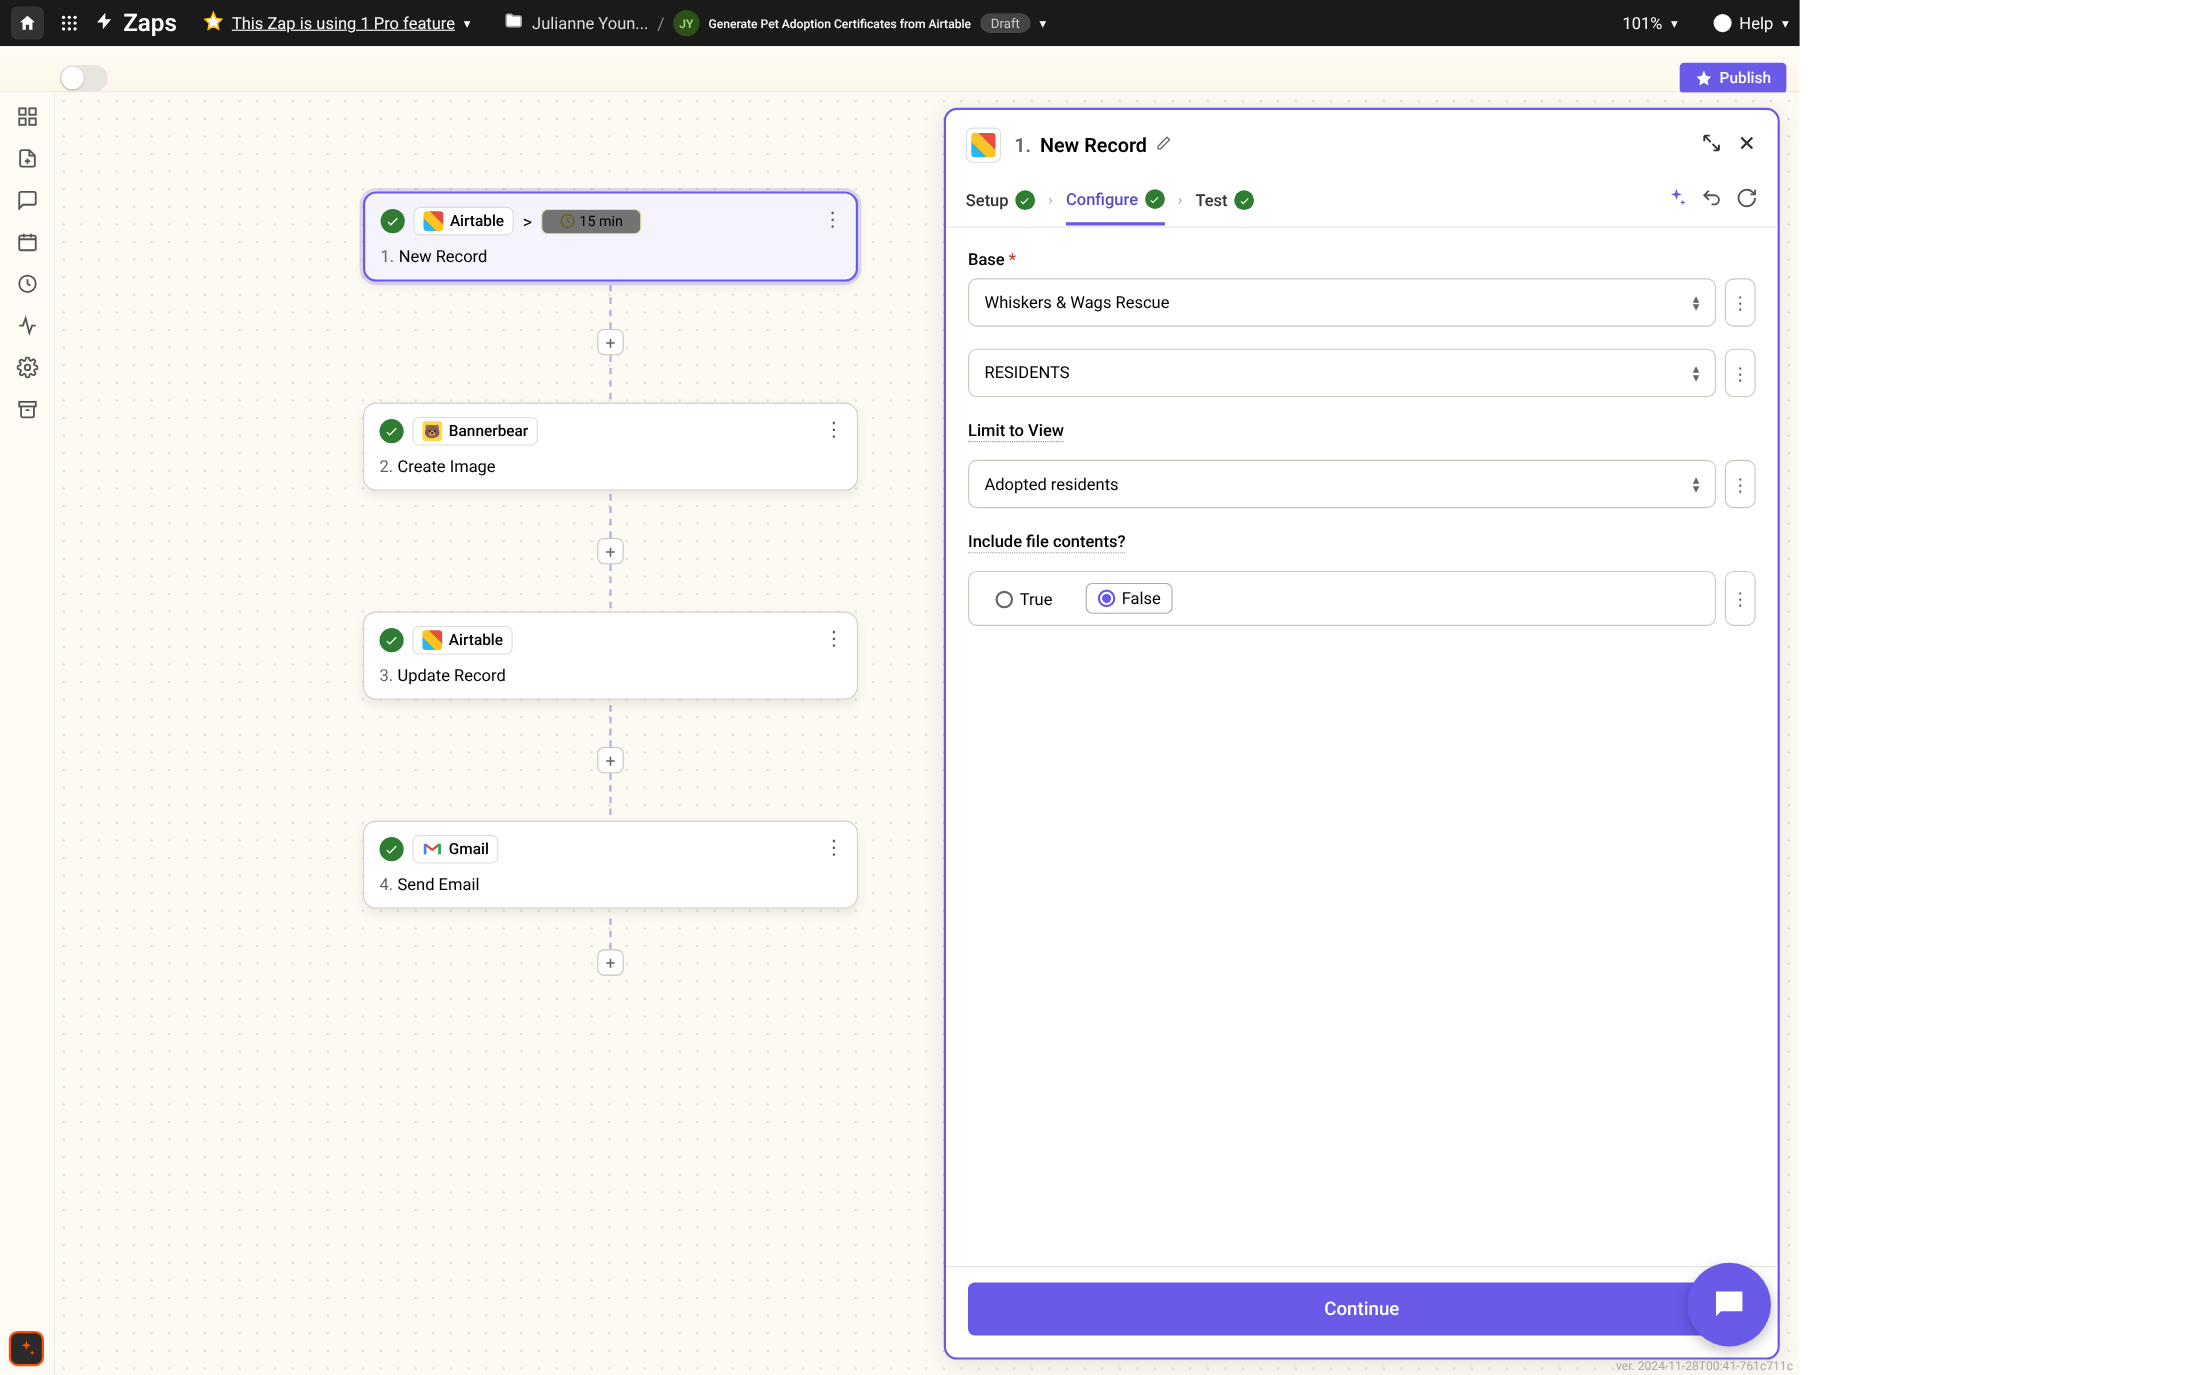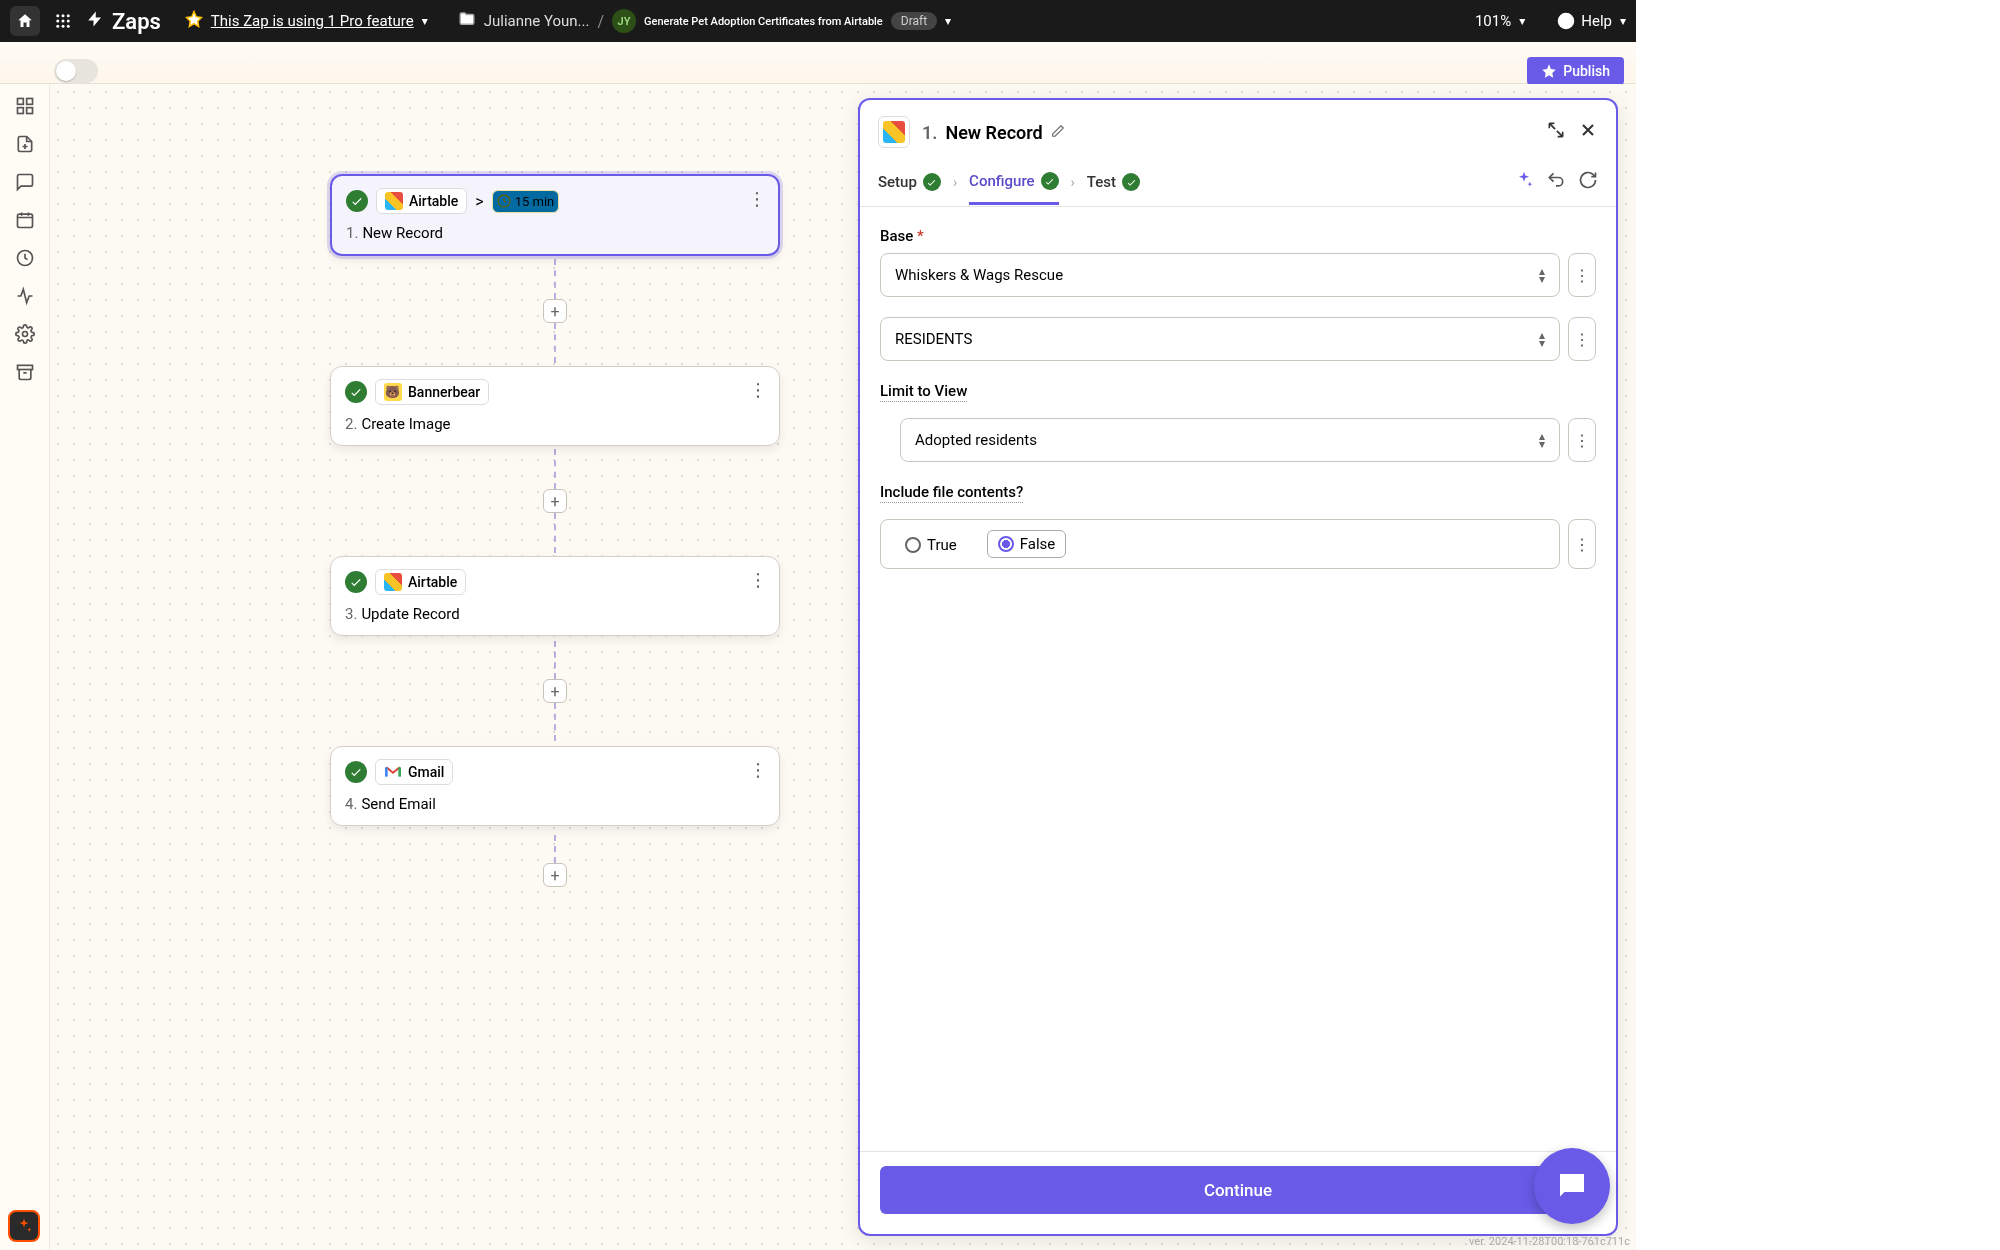--- a/index.html
+++ b/index.html
@@ -35,21 +35,21 @@
     .step-card { width: 450px; background: #fff; border: 1px solid #d4d0c9; border-radius: 12px; padding: 12px 14px; box-shadow: 0 4px 10px rgba(0,0,0,0.08); position: relative; }
     .step-card.selected { border: 2px solid #695be8; background: #f5f3fb; box-shadow: 0 0 0 3px rgba(105,91,232,0.2), 0 4px 10px rgba(0,0,0,0.08); }
     .step-header { display: flex; align-items: center; gap: 8px; }
     .check-ok { width: 22px; height: 22px; background: #2e7d32; border-radius: 50%; display: flex; align-items: center; justify-content: center; }
     .check-ok svg { fill: #fff; width: 14px; height: 14px; }
     .app-chip { display: inline-flex; align-items: center; gap: 6px; border: 1px solid #ddd; border-radius: 6px; padding: 3px 8px; background: #fff; font-size: 14px; font-weight: 500; }
     .app-icon { width: 18px; height: 18px; display: inline-block; border-radius: 3px; }
     .airtable-ico { background: linear-gradient(45deg, #2ab6f6 33%, #f7c325 33% 66%, #e84d3d 66%); }
     .bannerbear-ico { background: #ffd94a; display: flex; align-items: center; justify-content: center; font-size: 12px; }
     .gmail-ico { background: #fff; display: flex; align-items: center; justify-content: center; }
-    .polling-chip { display: inline-flex; gap: 4px; background: #0369a1; border: 1px solid #e8df9f; border-radius: 6px; padding: 3px 4px; font-size: 13px; }
+    .polling-chip { display: inline-flex; gap: 4px; background: #737373; border: 1px solid #e8df9f; border-radius: 6px; padding: 3px 16px; font-size: 13px; }
     .polling-chip svg { width: 14px; height: 14px; fill: #6b6200; }
     .kebab { position: absolute; right: 12px; top: 12px; color: #555; cursor: pointer; font-size: 18px; }
     .step-title { margin-top: 10px; font-size: 15px; }
     .step-num { color: #666; margin-right: 4px; }
     .connector { height: 110px; display: flex; flex-direction: column; align-items: center; justify-content: center; }
     .dash { width: 0; height: 40px; border-left: 2px dashed #b5aee3; }
     .plus-circle { width: 24px; height: 24px; border: 1px solid #c8c3b9; border-radius: 6px; background: #fff; display: flex; align-items: center; justify-content: center; color: #666; font-size: 16px; font-weight: 400; }
     .dash-short { width: 0; height: 40px; border-left: 2px dashed #b5aee3; }
     .detail-panel { position: absolute; right: 18px; top: 14px; bottom: 14px; width: 760px; background: #fff; border: 2px solid #695be8; border-radius: 12px; display: flex; flex-direction: column; box-shadow: 0 4px 20px rgba(0,0,0,0.1); }
     .panel-header { padding: 16px 18px 12px; display: flex; align-items: center; gap: 12px; }
@@ -413,21 +413,21 @@
 
           <div class="field-row">
             <div class="select-box">
               <span>RESIDENTS</span>
               <span class="select-chevrons">▴<br>▾</span>
             </div>
             <div class="field-more">⋮</div>
           </div>
 
           <label class="field-label dotted">Limit to View</label>
-          <div class="field-row" style="margin-top:8px;margin-left:20px;">
+          <div class="field-row" style="margin-top:8px;">
             <div class="select-box">
               <span>Adopted residents</span>
               <span class="select-chevrons">▴<br>▾</span>
             </div>
             <div class="field-more">⋮</div>
           </div>
 
           <label class="field-label dotted">Include file contents?</label>
           <div class="field-row" style="margin-top:8px;">
             <div class="radio-row" style="flex:1;">
@@ -448,21 +448,21 @@
           <button class="continue-btn">Continue</button>
         </div>
       </div>
 
       <div class="chat-bubble">
         <svg viewBox="0 0 24 24">
             <path d="M4 4h16v12H7l-3 3z"></path>
           </svg>
       </div>
 
-      <div class="version-text">ver. 2024-11-28T00:18-761c711c</div>
+      <div class="version-text">ver. 2024-11-28T00:41-761c711c</div>
     </div>
 
     <div class="ai-corner">
       <svg viewBox="0 0 24 24">
           <path d="M12 2l1.5 4.5L18 8l-4.5 1.5L12 14l-1.5-4.5L6 8l4.5-1.5zM19 14l.8 2.2L22 17l-2.2.8L19 20l-.8-2.2L16 17l2.2-.8z"></path>
         </svg>
     </div>
   </div>
 </div>
 

